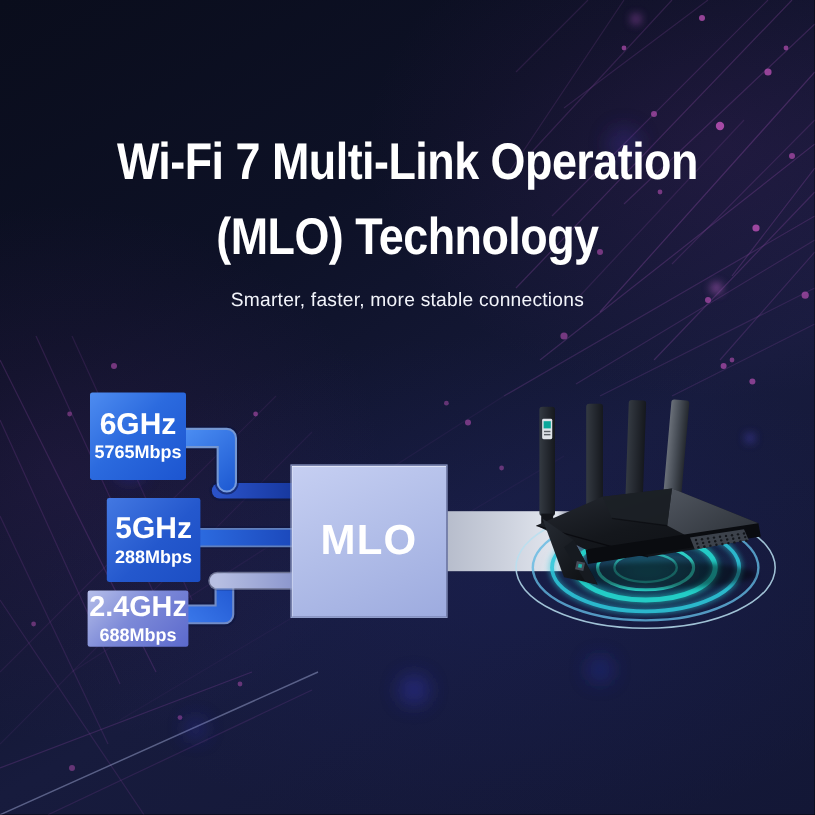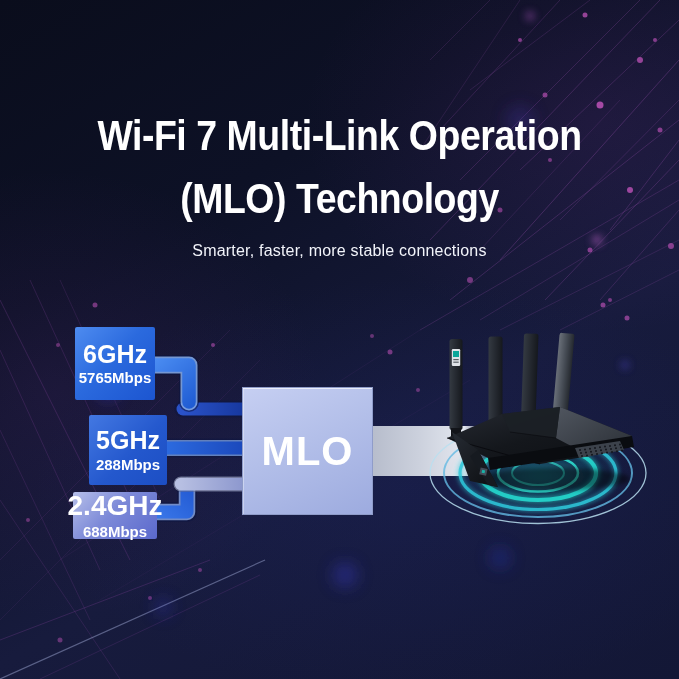--- a/index.html
+++ b/index.html
@@ -25,28 +25,28 @@
   .band-name{font-weight:bold;line-height:1.05;}
   .band-speed{font-weight:bold;font-size:15px;margin-top:2px;}
   #band-6ghz{left:75px;top:327px;width:80px;height:73px;
     background:linear-gradient(135deg,#4e8cf0 0%,#2b6ade 45%,#1c55d0 100%);}
   #band-6ghz .band-name{font-size:25px;}
   #band-5ghz{left:75px;top:415px;width:78px;height:70px;
     background:linear-gradient(135deg,#4378e2 0%,#2458cd 55%,#1c4ec4 100%);margin-left:14px;}
   #band-5ghz .band-name{font-size:25px;}
   #band-24ghz{left:73px;top:492px;width:84px;height:47px;
     background:linear-gradient(135deg,#b6bfe9 0%,#7d8ad8 45%,#5b69cd 100%);}
-  #band-24ghz .band-name{font-size:28px;}
+  #band-24ghz .band-name{font-size:24px;}
   
   .hub-box{position:absolute;left:242px;top:387px;width:131px;height:128px;z-index:4;
     display:flex;align-items:center;justify-content:center;
     background:linear-gradient(155deg,#c6cff2 0%,#b3bfe9 45%,#9dabdf 100%);
     border:1px solid #8f9cc9;box-sizing:border-box;
     box-shadow:inset 0 1px 0 rgba(255,255,255,.65),inset 1px 0 0 rgba(255,255,255,.35);}
-  .hub-label{color:#fff;font-size:40px;font-weight:bold;letter-spacing:1px;}
+  .hub-label{color:#fff;font-size:35px;font-weight:bold;letter-spacing:1px;}
   
   .output-bar{position:absolute;left:373px;top:426px;width:117px;height:50px;z-index:2;
     background:linear-gradient(90deg,#b7bdcc 0%,#ccd1dd 40%,#e3e7ef 78%,rgba(230,234,242,0) 100%);}
   .z2{z-index:2}.z3{z-index:3}
 </style>
 </head>
 <body>
 
 <div class="stage">
 

